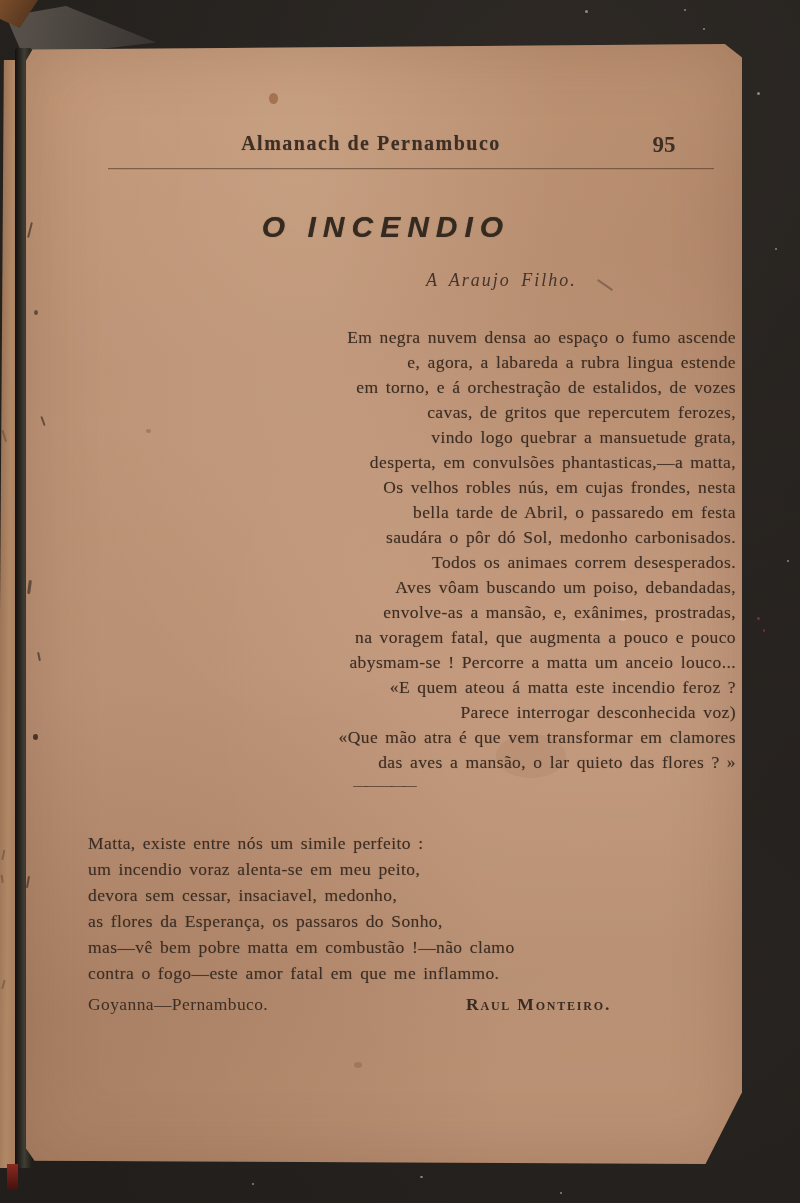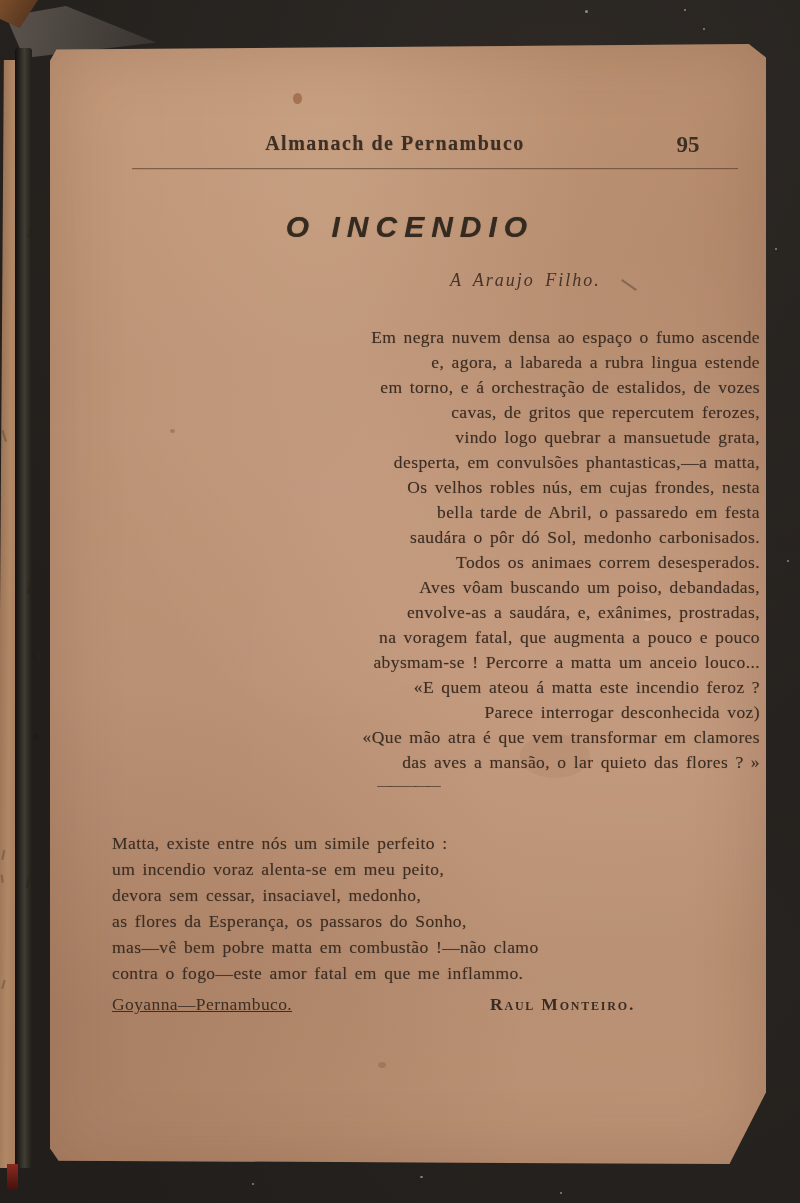--- a/index.html
+++ b/index.html
@@ -50,21 +50,20 @@
     position:absolute; left:26px; top:44px; width:716px; height:1120px;
     background:
       radial-gradient(ellipse at 38% 8%, rgba(255,236,212,.10), transparent 42%),
       radial-gradient(ellipse at 82% 58%, rgba(255,228,200,.07), transparent 50%),
       radial-gradient(ellipse at 8% 92%, rgba(105,62,38,.18), transparent 45%),
       radial-gradient(ellipse at 95% 15%, rgba(110,66,40,.12), transparent 40%),
       linear-gradient(175deg,#c29878 0%, #bd9376 28%, #c1977b 55%, #b78e71 82%, #bc9275 100%);
     clip-path:polygon(0.9% 0.5%, 97.6% 0%, 100% 1.2%, 100% 93.6%, 94.9% 100%, 1.2% 99.7%, 0% 98.6%, 0% 1.5%);
     box-shadow:inset 0 0 70px rgba(85,50,30,.22);
     color:#3c2e24;
-    margin-left:24px;
   }
 
   .stain { position:absolute; border-radius:50%; }
 
   .header-row { position:absolute; top:88px; left:0; width:100%; height:26px; }
   .running-head {
     position:absolute; left:178px; width:334px; text-align:center;
     font-weight:700; font-size:20px; letter-spacing:1.5px; color:#3e2f25;
     text-shadow:0 0 1px rgba(62,47,37,.4);
   }
@@ -98,21 +97,21 @@
     font-size:17.5px; letter-spacing:.4px; word-spacing:2.5px;
     color:#3c2e24; text-shadow:0 0 1px rgba(64,46,34,.38);
   }
   .stanza-1 { top:281px; line-height:25px;text-align:right; }
   .stanza-2 { top:786px; line-height:26px; }
   .divider {
     position:absolute; top:734px; left:0; width:716px; text-align:center;
     font-size:14px; letter-spacing:-2px; color:#4b382b;
   }
   .footer-row { position:absolute; top:950px; left:62px; width:620px; height:26px; font-size:17.5px; }
-  .place { position:absolute; left:0; letter-spacing:.4px;text-decoration:underline; }
+  .place { position:absolute; left:0; letter-spacing:.4px; }
   .author { position:absolute; left:378px; font-variant:small-caps; letter-spacing:1.8px; font-weight:700; color:#3a2c22; }
 
   
   .mark { position:absolute; background:rgba(45,33,26,.6); border-radius:2px; }
 </style>
 </head>
 <body>
 
 <div class="scene">
 
@@ -163,21 +162,21 @@
         <div class="line">e, agora, a labareda a rubra lingua estende</div>
         <div class="line">em torno, e á orchestração de estalidos, de vozes</div>
         <div class="line">cavas, de gritos que repercutem ferozes,</div>
         <div class="line">vindo logo quebrar a mansuetude grata,</div>
         <div class="line">desperta, em convulsões phantasticas,—a matta,</div>
         <div class="line">Os velhos robles nús, em cujas frondes, nesta</div>
         <div class="line">bella tarde de Abril, o passaredo em festa</div>
         <div class="line">saudára o pôr dó Sol, medonho carbonisados.</div>
         <div class="line">Todos os animaes correm desesperados.</div>
         <div class="line">Aves vôam buscando um poiso, debandadas,</div>
-        <div class="line">envolve-as a saudára, e, exânimes, prostradas,</div>
+        <div class="line">envolve-as a mansão, e, exânimes, prostradas,</div>
         <div class="line">na voragem fatal, que augmenta a pouco e pouco</div>
         <div class="line">abysmam-se ! Percorre a matta um anceio louco...</div>
         <div class="line">«E quem ateou á matta este incendio feroz ?</div>
         <div class="line">Parece interrogar desconhecida voz)</div>
         <div class="line">«Que mão atra é que vem transformar em clamores</div>
         <div class="line">das aves a mansão, o lar quieto das flores ? »</div>
       </div>
 
     <div class="divider">—— ———</div>
 

